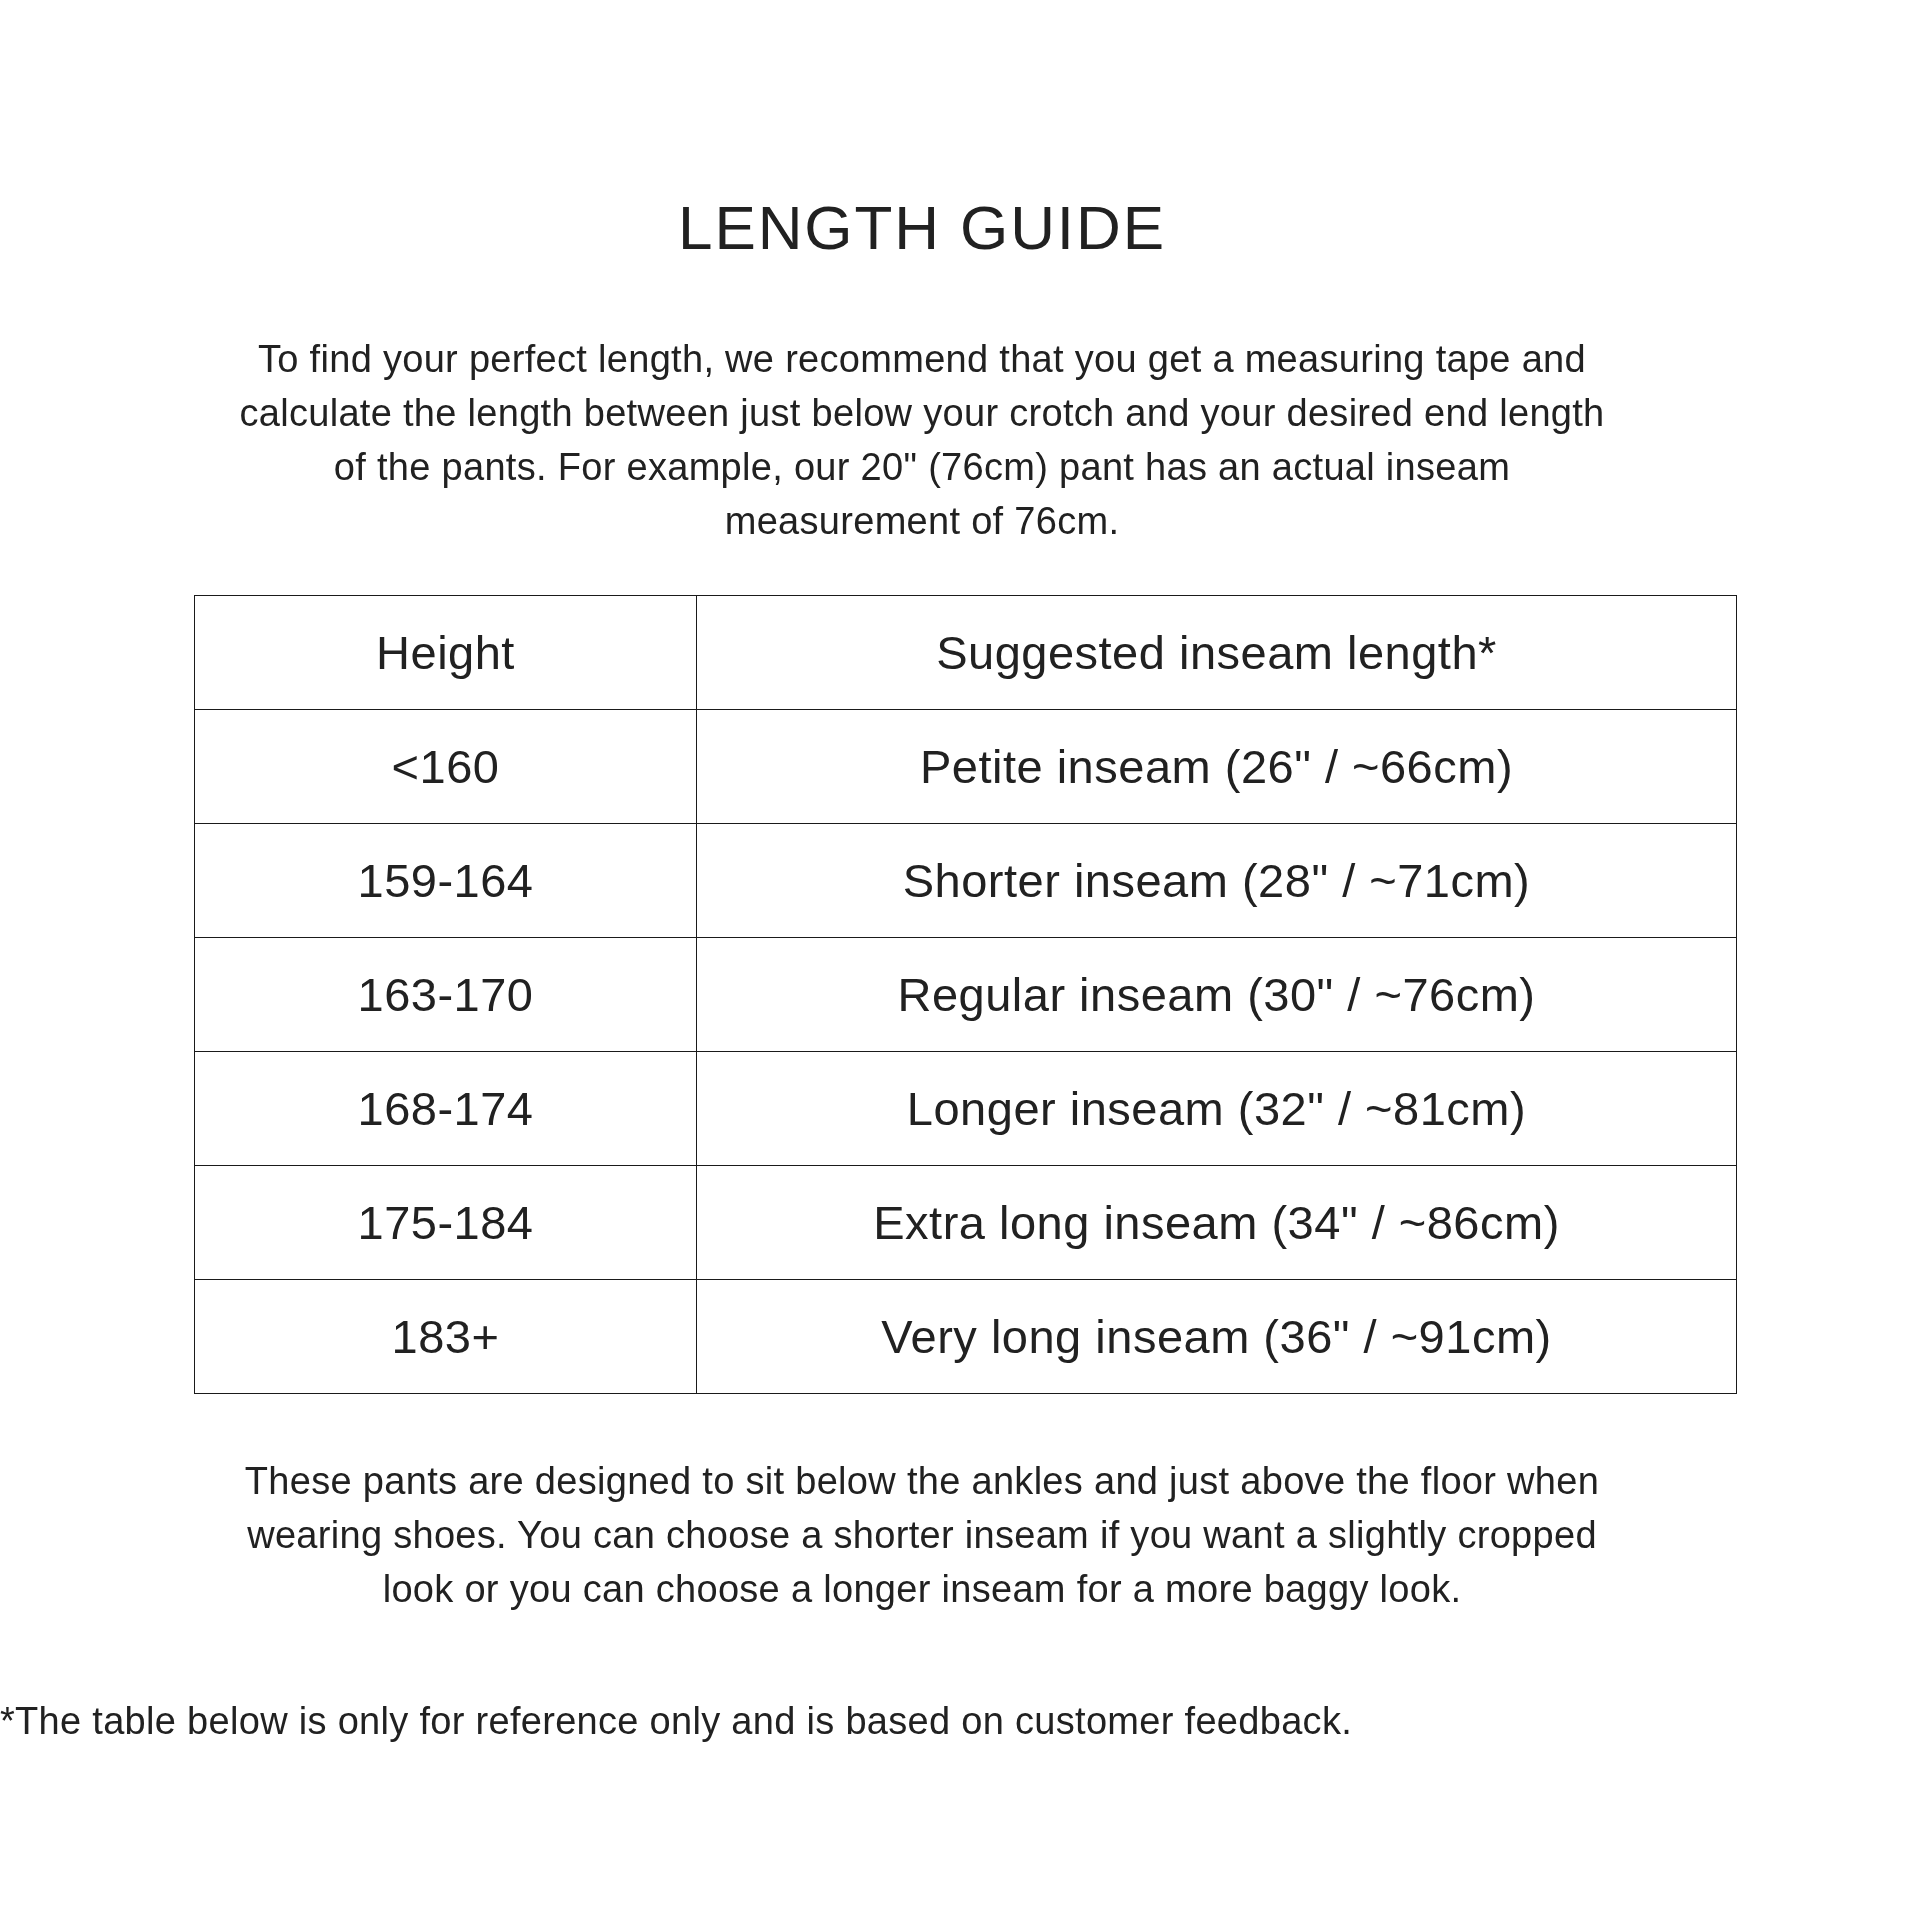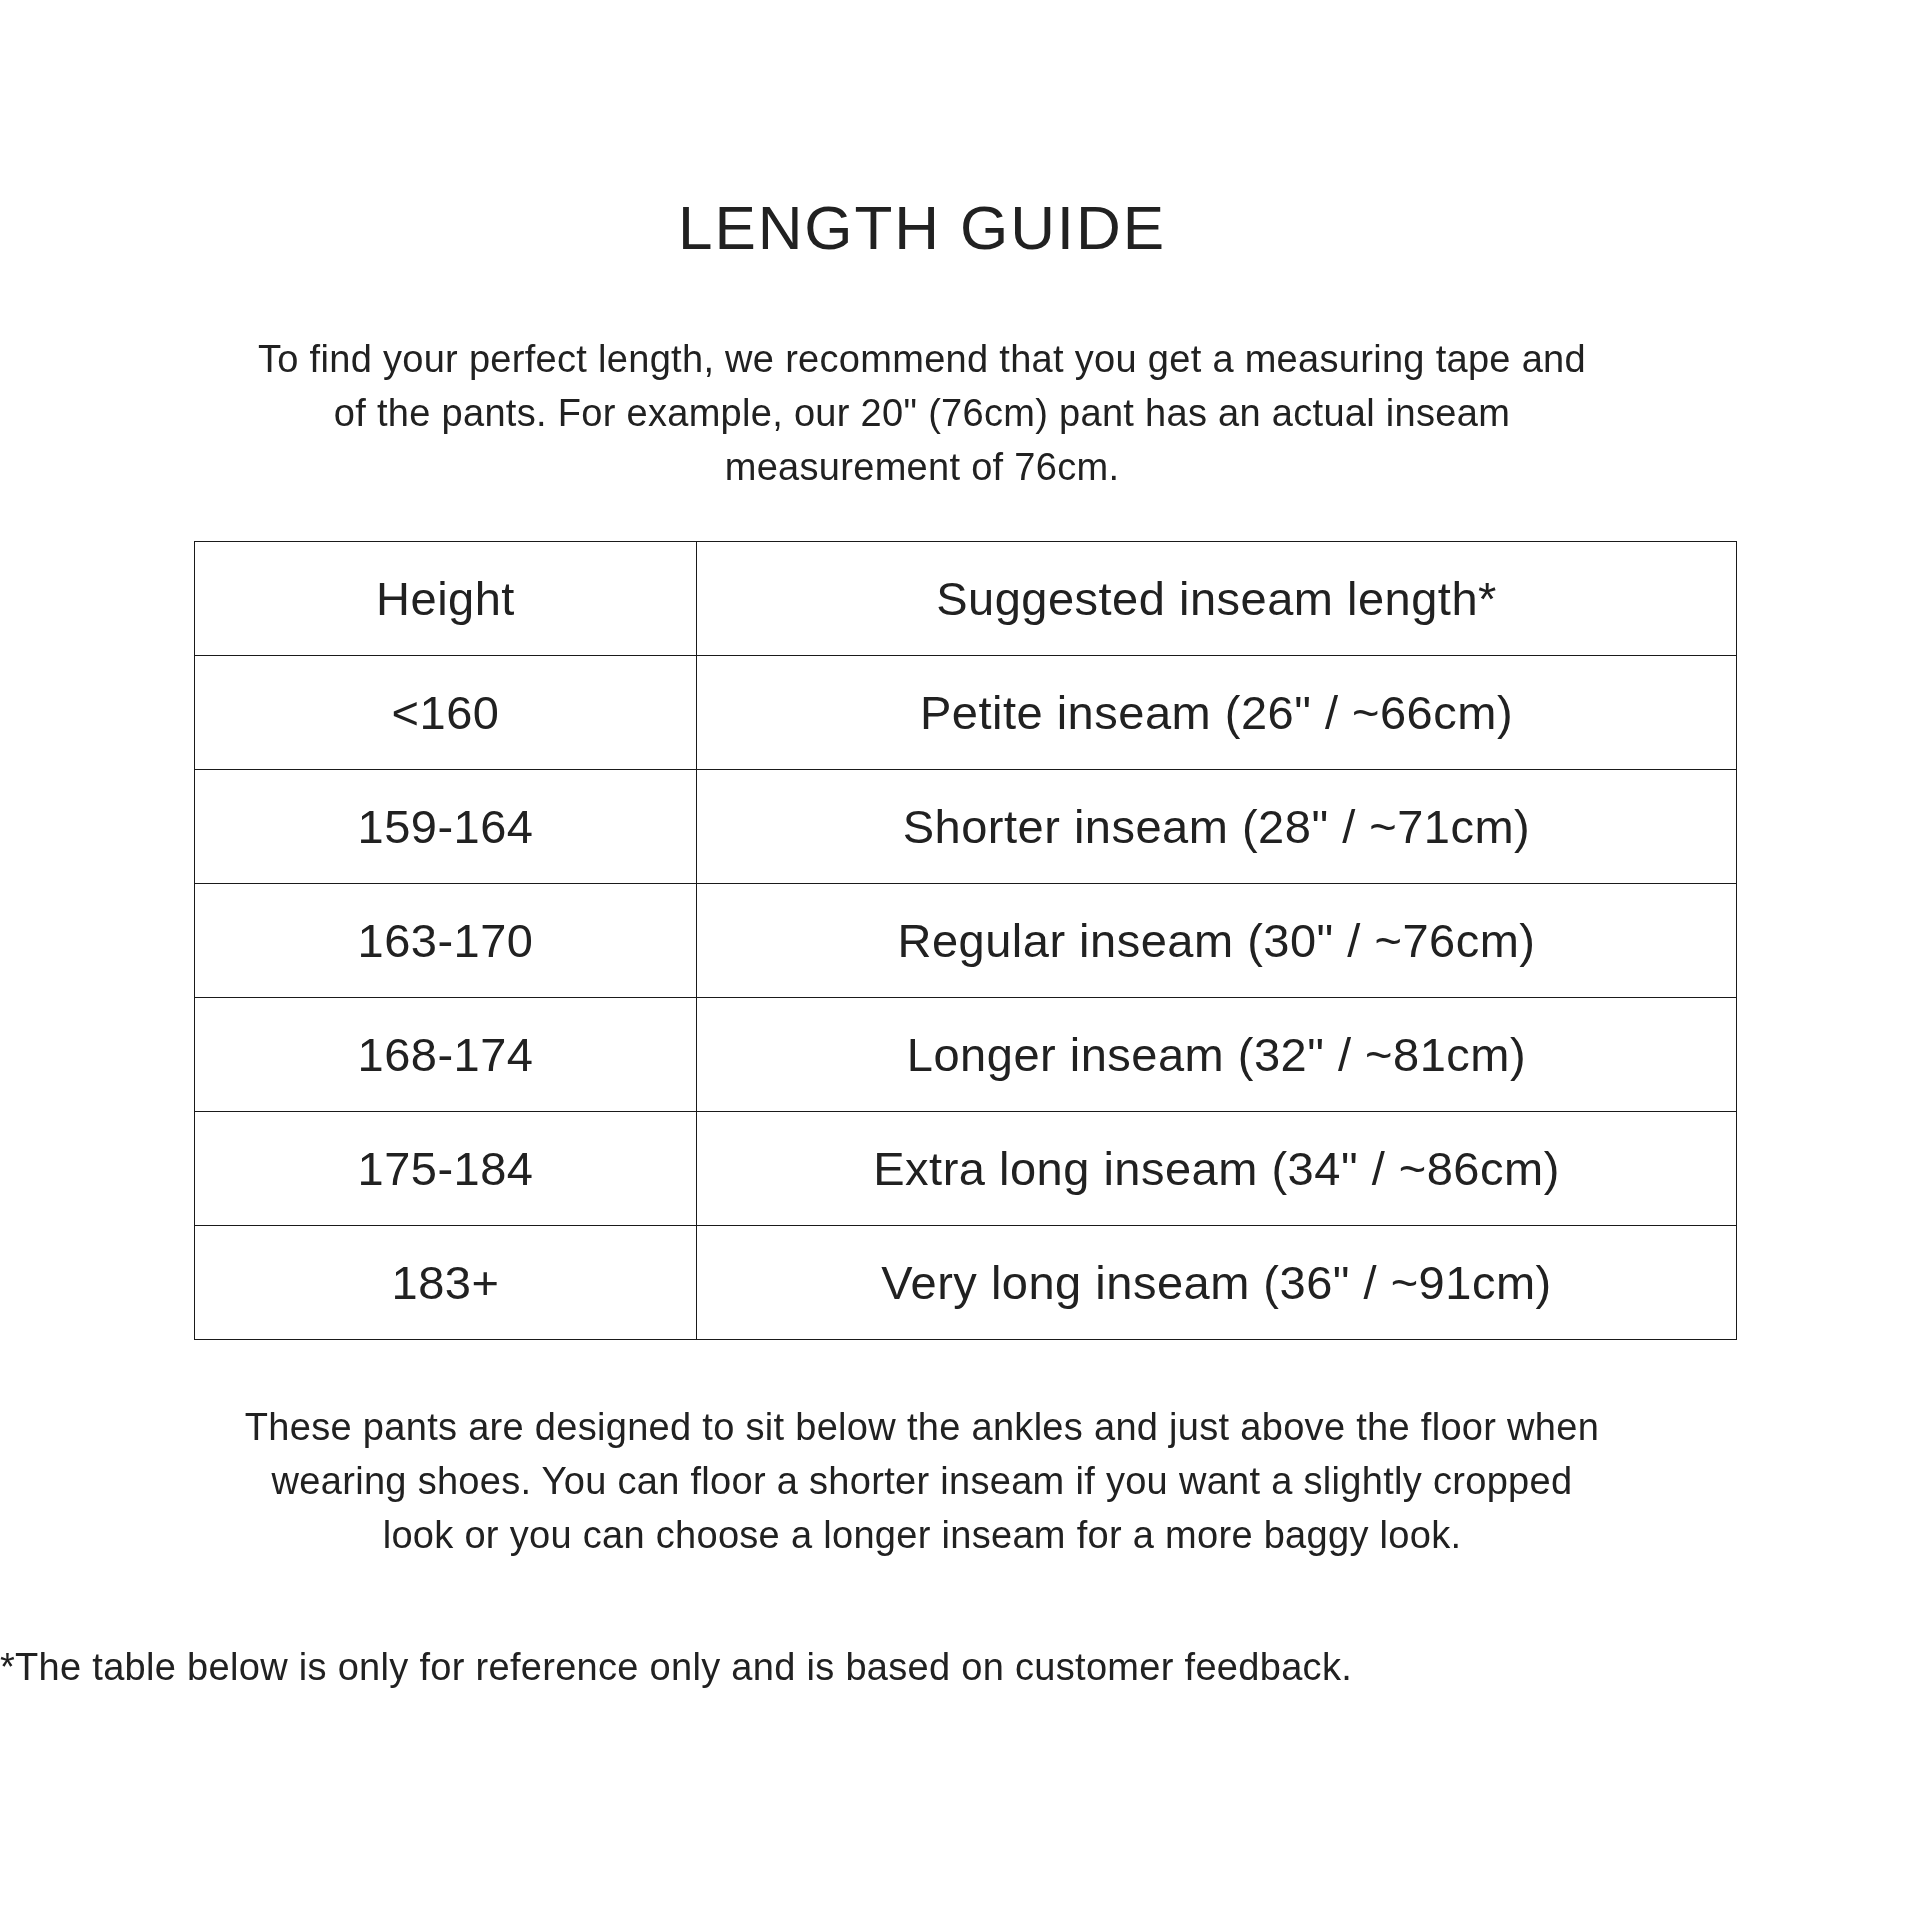--- a/index.html
+++ b/index.html
@@ -82,20 +82,21 @@
 </style>
 </head>
 <body>
 
 <div class="page">
 
   <h1 class="page-title">LENGTH GUIDE</h1>
 
   <div class="intro">
     <div class="line">To find your perfect length, we recommend that you get a measuring tape and</div>
+    <div class="line">calculate the length between just below your crotch and your desired end length</div>
     <div class="line">of the pants. For example, our 20" (76cm) pant has an actual inseam</div>
     <div class="line">measurement of 76cm.</div>
   </div>
 
   <table class="length-table">
     <colgroup>
       <col class="col-height">
       <col class="col-inseam">
     </colgroup>
     <thead>
@@ -127,20 +128,20 @@
       </tr>
       <tr>
         <td>183+</td>
         <td>Very long inseam (36" / ~91cm)</td>
       </tr>
     </tbody>
   </table>
 
   <div class="fit-note">
     <div class="line">These pants are designed to sit below the ankles and just above the floor when</div>
-    <div class="line">wearing shoes. You can floor a shorter inseam if you want a slightly cropped</div>
+    <div class="line">wearing shoes. You can choose a shorter inseam if you want a slightly cropped</div>
     <div class="line">look or you can choose a longer inseam for a more baggy look.</div>
   </div>
 
   <div class="footnote">*The table below is only for reference only and is based on customer feedback.</div>
 
 </div>
 
 
 </body></html>

